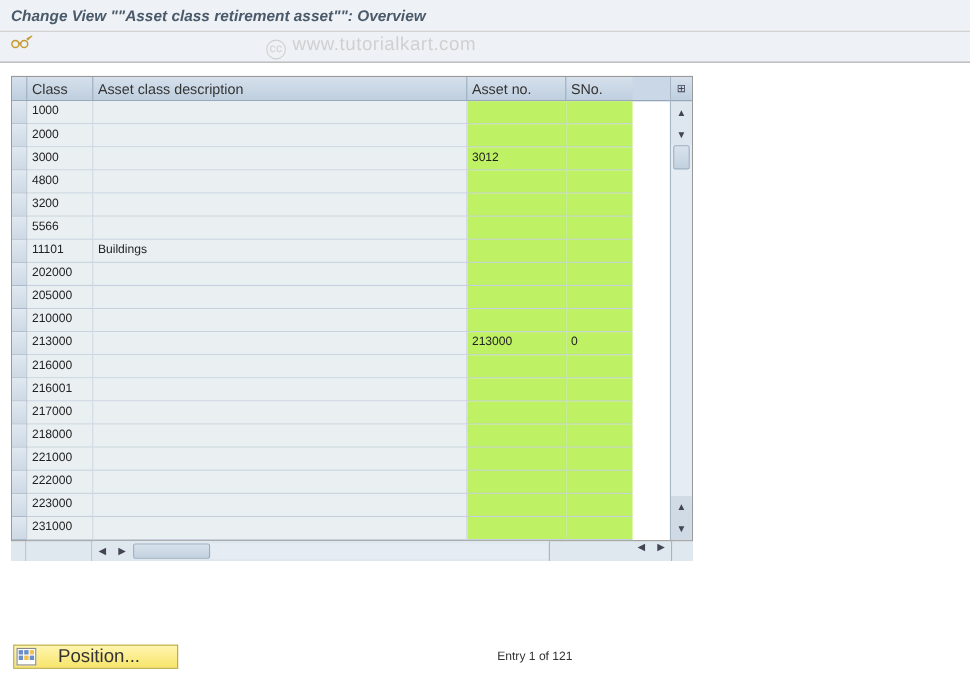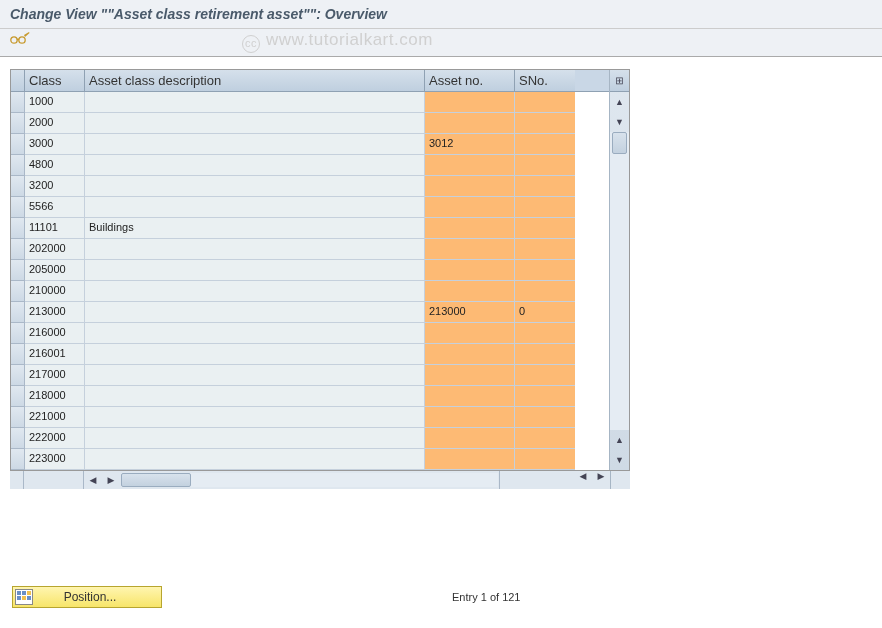--- a/index.html
+++ b/index.html
@@ -106,21 +106,21 @@
       border-right: 1px solid #c5d0dc;
       border-bottom: 1px solid #c5d0dc;
       padding: 3px 4px;
       background: #eaf0f2;
       overflow: hidden;
       white-space: nowrap;
       font-size: 11px;
       color: #222;
     }
     .cell-input {
-      background: #fdba74;
+      background: #bef264;
     }
     .col-class { width: 60px; }
     .col-desc  { width: 340px; }
     .col-asset { width: 90px; }
     .col-sno   { width: 60px; border-right: none; }
     .vscroll {
       width: 20px;
       background: linear-gradient(to bottom, #dfe7ef 0%, #cfdae5 100%);
       border-left: 1px solid #a6b5c4;
       display: flex;
@@ -183,21 +183,21 @@
       right: 12px;
       display:flex;
       align-items:center;
     }
     .position-btn {
       width: 150px;
       height: 22px;
       background: linear-gradient(to bottom, #fff5b0 0%, #f7e56a 100%);
       border: 1px solid #b7a52f;
       color: #333;
-      font-size: 12px;
+      font-size: 17px;
       display:flex;
       align-items:center;
       justify-content:center;
       cursor:pointer;
       position:relative;
       padding-left: 6px;
     }
     .position-btn .picon {
       position:absolute;
       left:2px;
@@ -366,20 +366,27 @@
           <div class="data-row">
             <div class="row-marker"></div>
             <div class="cell col-class">222000</div>
             <div class="cell col-desc"></div>
             <div class="cell cell-input col-asset"></div>
             <div class="cell cell-input col-sno"></div>
           </div>
           <div class="data-row">
             <div class="row-marker"></div>
             <div class="cell col-class">223000</div>
+            <div class="cell col-desc"></div>
+            <div class="cell cell-input col-asset"></div>
+            <div class="cell cell-input col-sno"></div>
+          </div>
+          <div class="data-row">
+            <div class="row-marker"></div>
+            <div class="cell col-class">231000</div>
             <div class="cell col-desc"></div>
             <div class="cell cell-input col-asset"></div>
             <div class="cell cell-input col-sno"></div>
           </div>
         </div>
     </div>
     <div class="vscroll">
       <div class="corner-btn">⊞</div>
       <div class="arrow-btn">▲</div>
       <div class="arrow-btn">▼</div>

